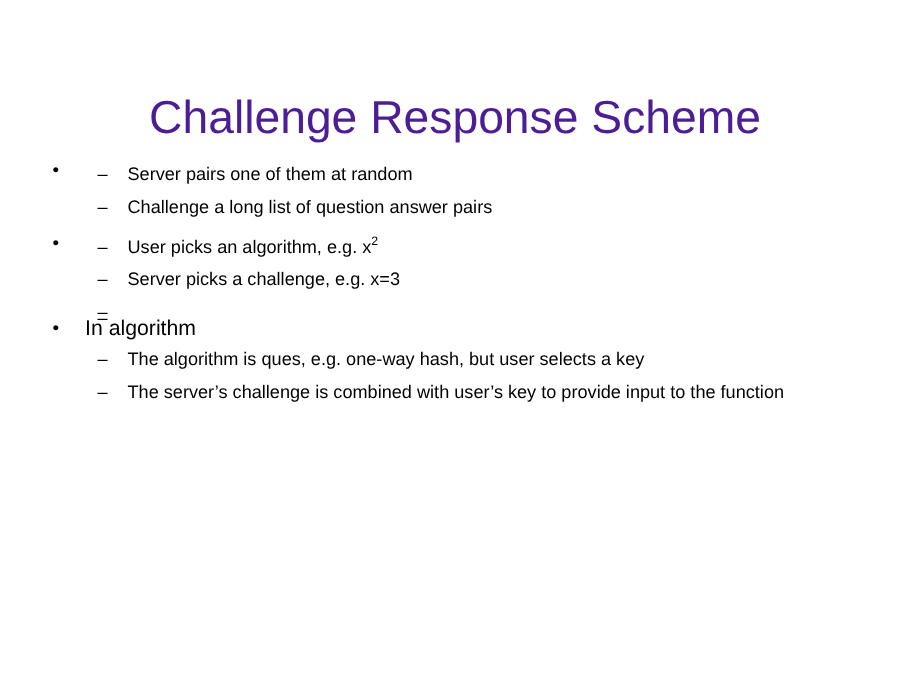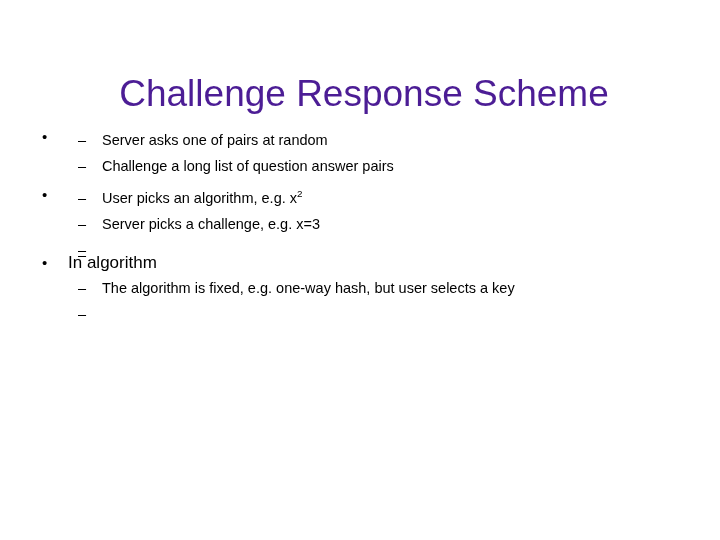--- a/index.html
+++ b/index.html
@@ -105,21 +105,21 @@
 
   <div class="body-block">
 
     <div class="group">
       <div class="l1">
         <span class="bullet-mark">•</span>
       </div>
       <div class="sp-after-l1"></div>
       <div class="l2">
         <span class="dash-mark">–</span>
-        <span>Server asks one of pairs at random</span>
+        <span>Server pairs one of them at random</span>
       </div>
       <div class="sp-l2"></div>
       <div class="l2">
         <span class="dash-mark">–</span>
         <span>Challenge a long list of question answer pairs</span>
       </div>
     </div>
 
     <div class="sp-group"></div>
 
@@ -150,22 +150,23 @@
     <div class="sp-group"></div>
 
     <div class="group">
       <div class="l1">
         <span class="bullet-mark">•</span>
         <span>In algorithm</span>
       </div>
       <div class="sp-after-l1"></div>
       <div class="l2">
         <span class="dash-mark">–</span>
-        <span>The algorithm is fixed, e.g. one-way hash, but user selects a key</span>
+        <span>The algorithm is ques, e.g. one-way hash, but user selects a key</span>
       </div>
       <div class="sp-l2"></div>
       <div class="l2">
         <span class="dash-mark">–</span>
+        <span>The server’s challenge is combined with user’s key to provide input to the function</span>
       </div>
     </div>
 
   </div>
 </div>
 
 </body></html>

